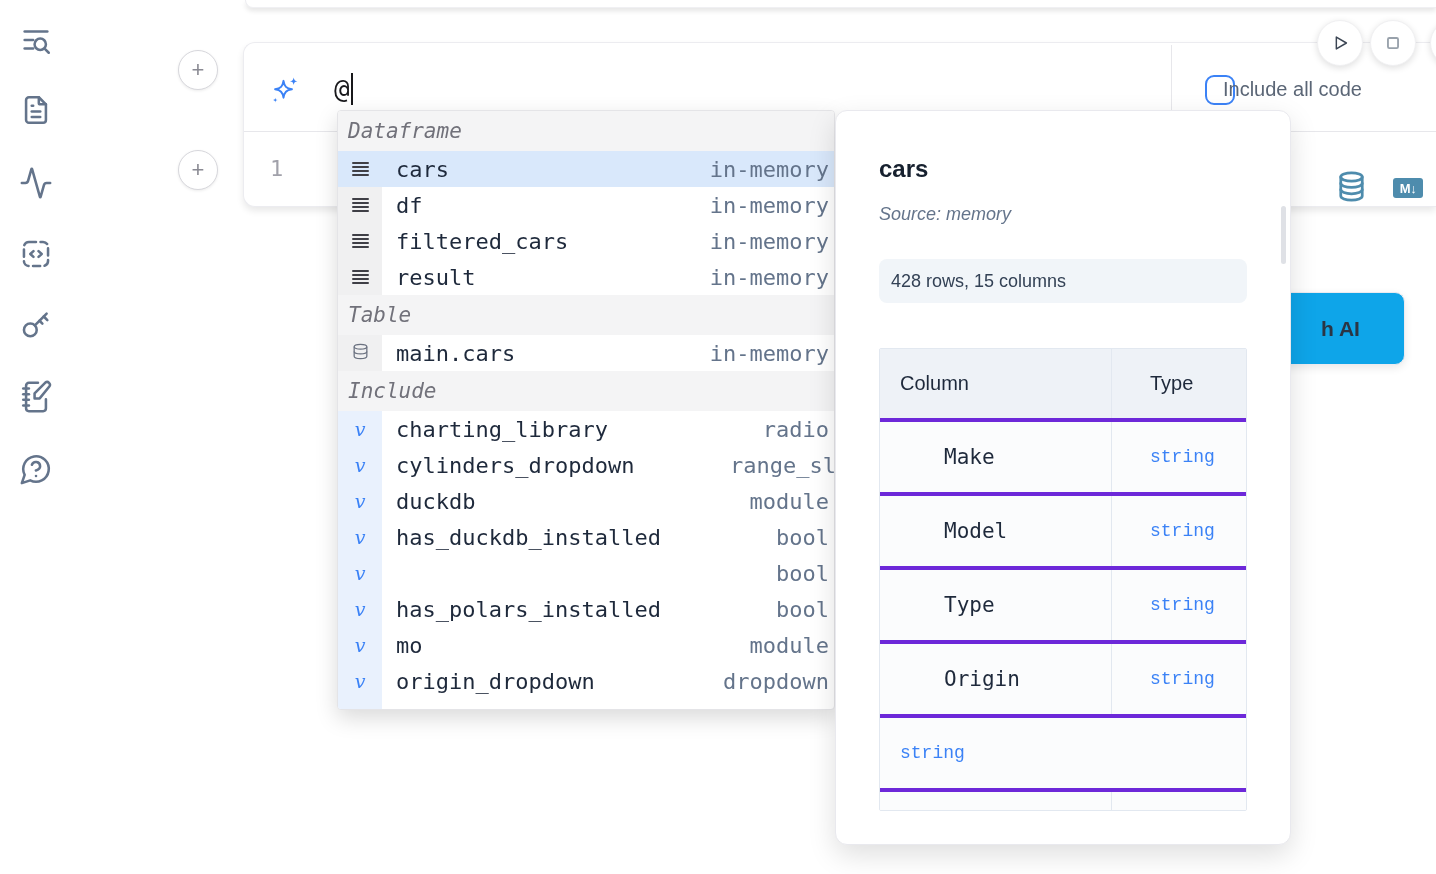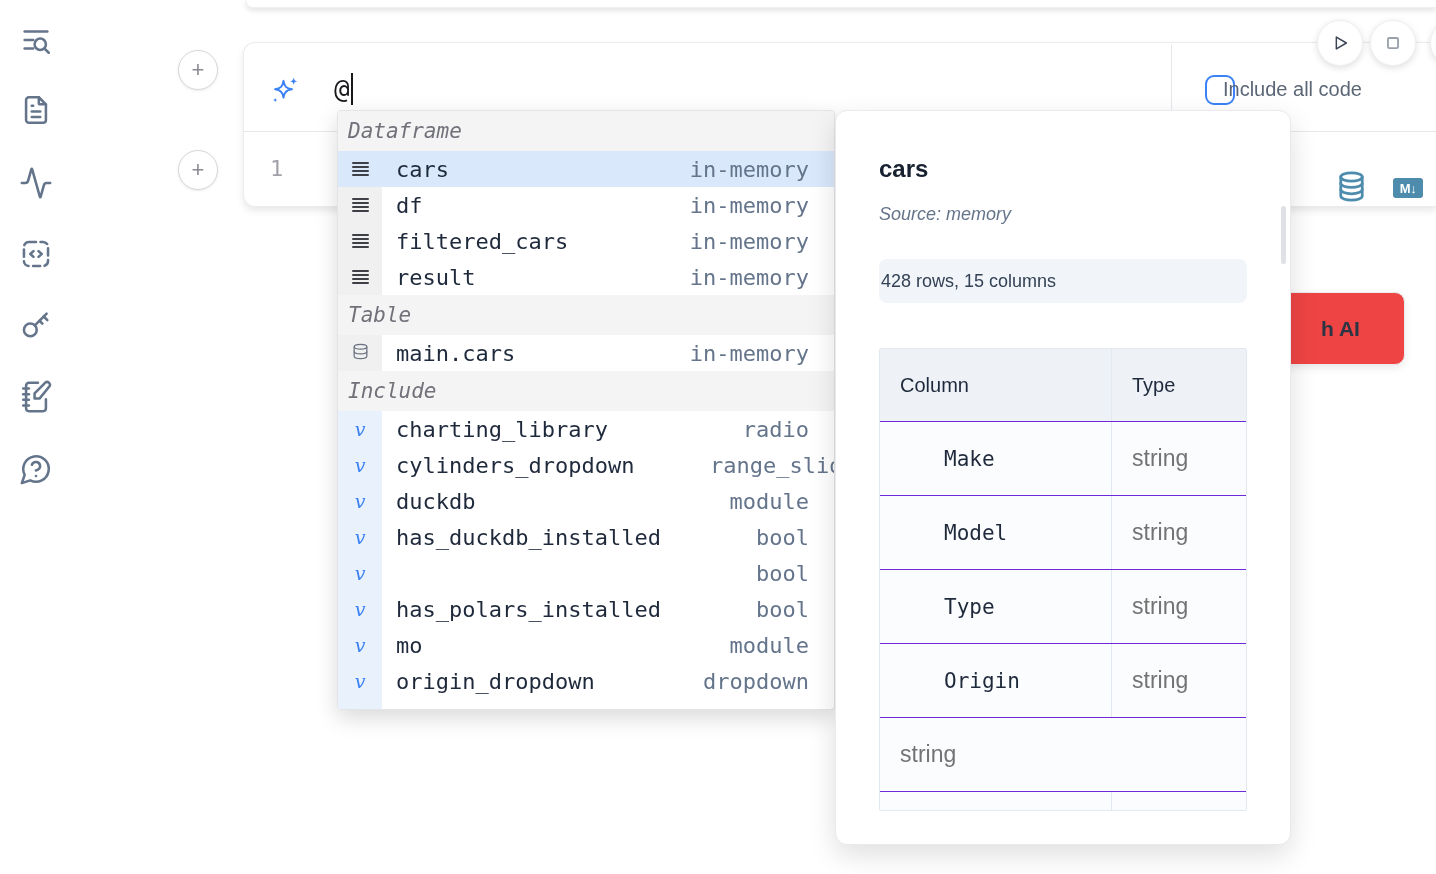--- a/index.html
+++ b/index.html
@@ -61,55 +61,55 @@
     box-shadow:0 8px 22px rgba(0,0,0,.15);
     font-family:"DejaVu Sans Mono", monospace; font-size:22px; }
   .ac-header { height:40px; background:#f4f4f5; color:#71717a; font-size:21px;
     display:flex; align-items:center; padding-left:10px;font-style:italic; }
   .ac-row { height:36px; display:flex; align-items:stretch; cursor:pointer; }
   .ac-gutter { width:44px; flex:none; display:flex; align-items:center;
     justify-content:center; background:#f0f0f1; }
   .ac-gutter.var { background:#e9f1fd; }
   .ac-body { flex:1; display:flex; align-items:center; min-width:0; }
   .ac-name { margin-left:14px; white-space:nowrap; color:#1e293b; }
-  .ac-meta { margin-left:auto; padding-right:25px; color:#64748b; white-space:nowrap; }
+  .ac-meta { margin-left:auto; padding-right:5px; color:#64748b; white-space:nowrap; }
   .ac-meta.overflow { margin-right:-60px; }
   .ac-row.selected, .ac-row.selected .ac-gutter { background:#d9e8fb; }
   .menu-lines { width:17px; height:15px; display:flex; flex-direction:column;
     justify-content:space-between; }
   .menu-lines i { display:block; height:2px; background:#3f3f46; border-radius:1px; }
   .var-glyph { font-family:"DejaVu Serif", serif; font-style:italic; font-size:19px;
     color:#3b82f6; }
   .ac-db svg { width:19px; height:19px; stroke:#6b7280; fill:none; stroke-width:1.6; }
 
   
-  #ai-card { left:1276px; top:292px; width:129px; height:73px; background:#ef4444;
+  #ai-card { left:1276px; top:292px; width:129px; height:73px; background:#0ea5e9;
     border:1px solid #ebebf0; border-radius:10px; box-shadow:0 3px 9px rgba(0,0,0,.09);
     z-index:25; display:flex; align-items:center; }
   #ai-card span { padding-left:44px; font-size:21px; font-weight:bold; color:#2b3544; }
 
   
   #panel { left:835px; top:110px; width:456px; height:735px; background:#fff;
     border:1px solid #e9e9ee; border-radius:12px; box-shadow:0 10px 28px rgba(0,0,0,.13);
     z-index:30; }
   #panel-title { left:43px; top:44px; font-size:24px; font-weight:bold; color:#16202e; }
   #panel-source { left:43px; top:93px; font-size:18px; color:#64748b;font-style:italic; }
   #panel-shape { left:43px; top:148px; width:368px; height:44px; background:#f1f5f9;
-    border-radius:8px; display:flex; align-items:center; padding-left:2px;
+    border-radius:8px; display:flex; align-items:center; padding-left:12px;
     font-size:18px; color:#334155; }
   #schema-table { left:43px; top:237px; width:368px; height:463px; overflow:hidden;
     border:1px solid #e2e8f0; border-radius:2px; }
-  .tbl-row { display:flex; height:74px; border-bottom:1px solid #6d28d9; background:#fbfcfd; }
+  .tbl-row { display:flex; height:74px; border-bottom:4px solid #6d28d9; background:#fbfcfd;gap:18px; }
   .tbl-row.head { height:73px; background:#eef2f7; }
   .tbl-col { width:232px; border-right:1px solid #e2e8f0; display:flex;
     align-items:center; padding-left:20px; }
   .tbl-type { flex:1; display:flex; align-items:center; padding-left:20px; }
   .tbl-row.head .tbl-col, .tbl-row.head .tbl-type { font-size:20px; color:#1e293b; }
   .cell-name { font-family:"DejaVu Sans Mono", monospace; font-size:21px; color:#1e293b;margin-left:44px; }
-  .cell-type { font-size:23px; color:#737373; }
+  .cell-type { font-size:18px; color:#3b82f6;font-family:Liberation Mono, monospace; }
   #panel-scroll-thumb { right:4px; top:95px; width:5px; height:58px; background:#dfe1e6;
     border-radius:3px; cursor:pointer; }
 
   svg.spark { fill:none; }
 </style>
 </head>
 <body>
 
 <div id="prev-cell-strip" class="abs"></div>
 

